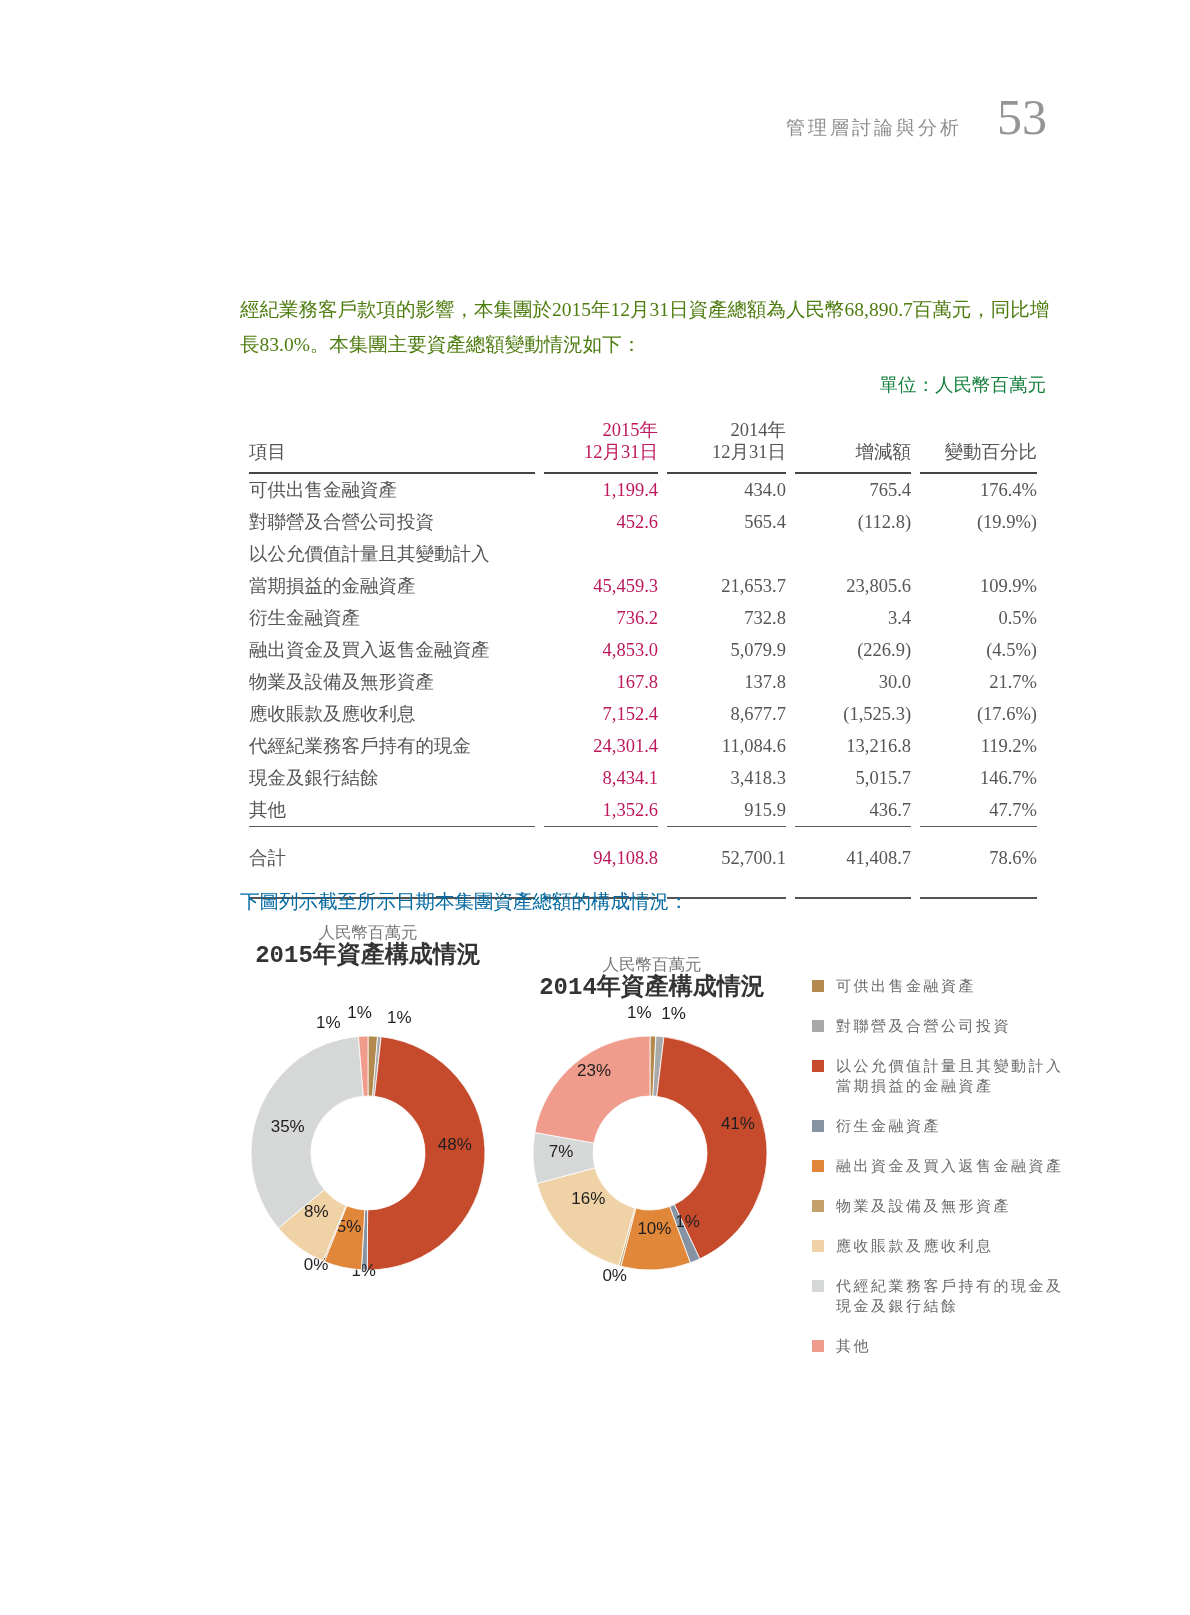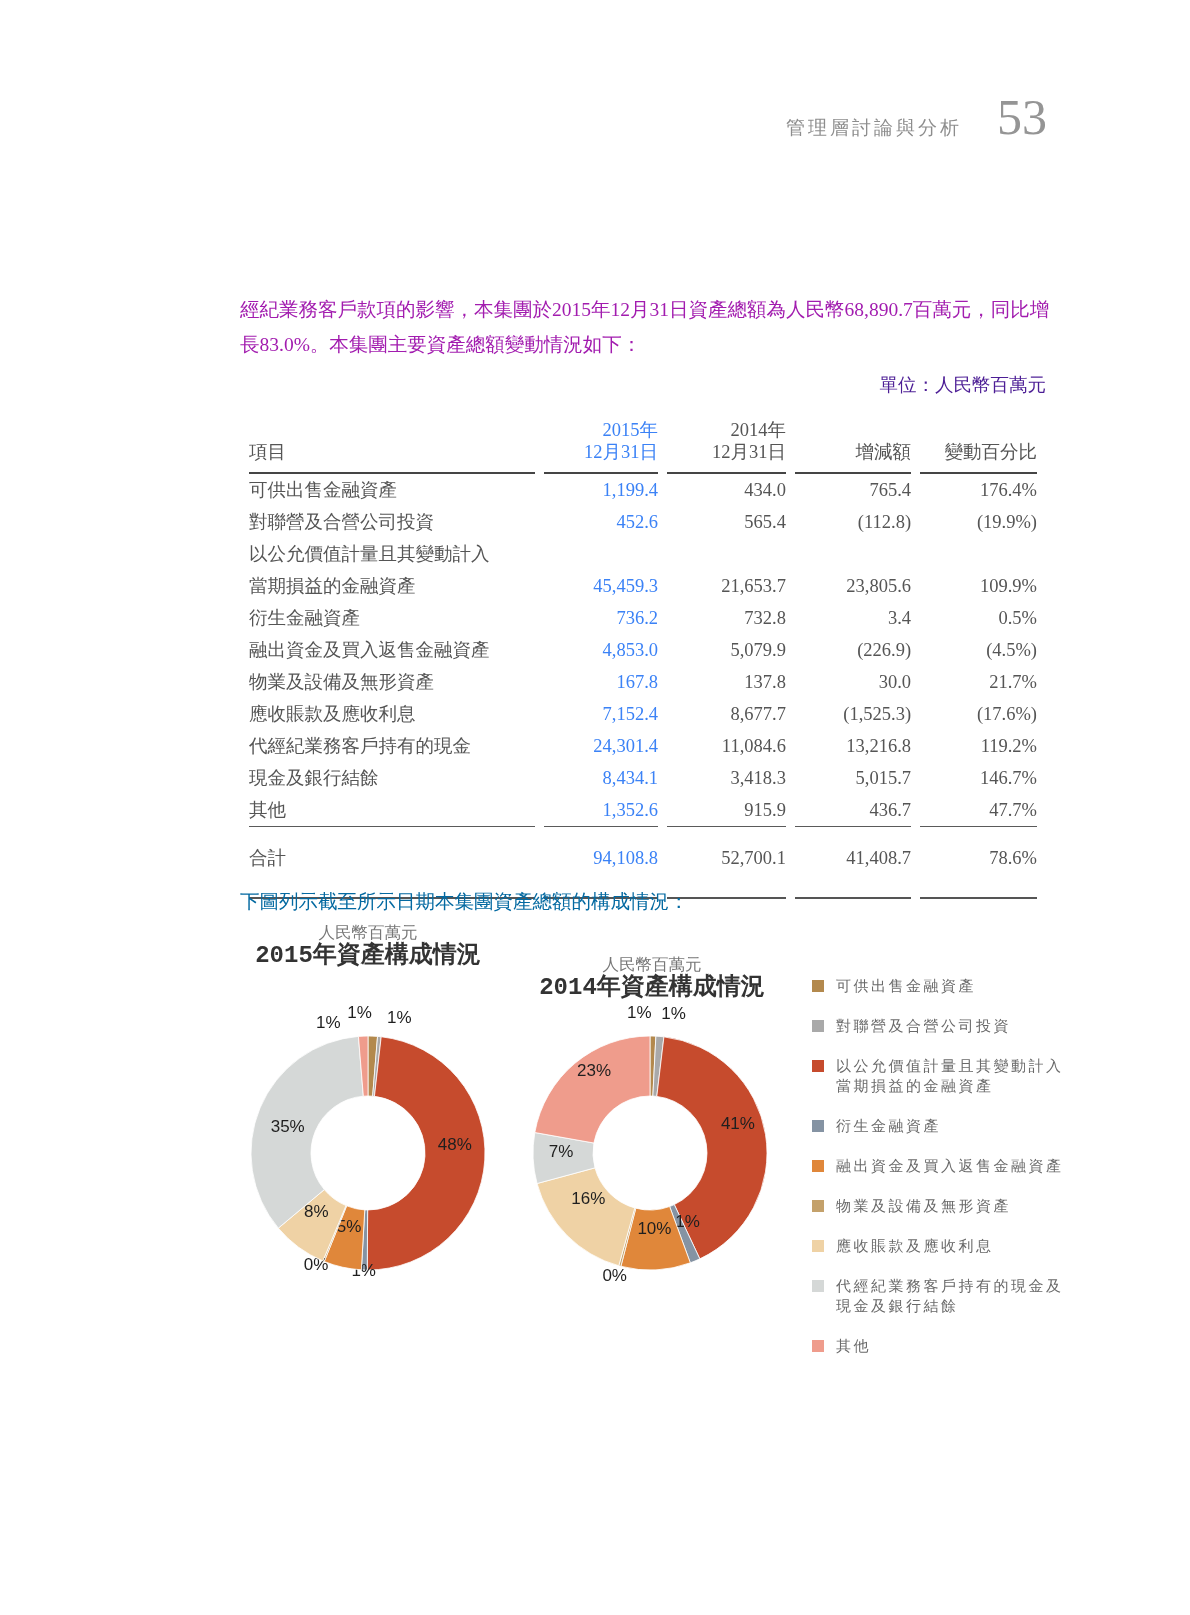--- a/index.html
+++ b/index.html
@@ -4,32 +4,32 @@
 <style>
   html,body{margin:0;padding:0;background:#e8e8e8;}
   .page{position:relative;width:1190px;height:1615px;background:#ffffff;margin:0 auto;
         font-family:"Liberation Serif","DejaVu Serif",serif;color:#4a4a4a;overflow:hidden;}
 
   
   .section-title{position:absolute;top:115px;right:228px;font-size:19px;letter-spacing:3px;color:#8d8d8d;}
   .page-number{position:absolute;top:88px;right:143px;font-size:50px;color:#959595;font-weight:400;}
 
   
-  .intro{position:absolute;left:240px;top:292px;width:812px;font-size:19.5px;line-height:35px;color:#a21caf;}
-  .unit-note{position:absolute;left:240px;top:372px;width:806px;text-align:right;font-size:18.5px;color:#4c1d95;}
+  .intro{position:absolute;left:240px;top:292px;width:812px;font-size:19.5px;line-height:35px;color:#4d7c0f;}
+  .unit-note{position:absolute;left:240px;top:372px;width:806px;text-align:right;font-size:18.5px;color:#15803d;}
 
   
   .tbl-wrap{position:absolute;left:240px;top:414px;width:806px;}
   table.assets{border-collapse:separate;border-spacing:9px 0;width:806px;font-size:18.5px;color:#555;}
   table.assets th,table.assets td{padding:5px 0;line-height:22px;font-weight:400;}
   table.assets th{vertical-align:bottom;border-bottom:2px solid #454545;padding-bottom:9px;}
   th.c-item,td.c-item{text-align:left;}
   .c-num{text-align:right;}
   col.w-item{width:296px;}col.w-a{width:116px;}col.w-b{width:121px;}col.w-c{width:118px;}col.w-d{width:119px;}
-  .bold2015{font-weight:700;color:#3b82f6;}
+  .bold2015{font-weight:700;color:#be185d;}
   td.indent{padding-left:30px;}
   tr.last-row td{border-bottom:1px solid #5a5a5a;}
   tr.total-row td{padding-top:20px;padding-bottom:28px;border-bottom:2.5px solid #555;}
   .yr{display:block;}
 
   
   .charts-intro{position:absolute;left:240px;top:888px;font-size:19.5px;color:#0369a1;}
 
   
   .chart-title{position:absolute;width:300px;text-align:center;top:938px;

